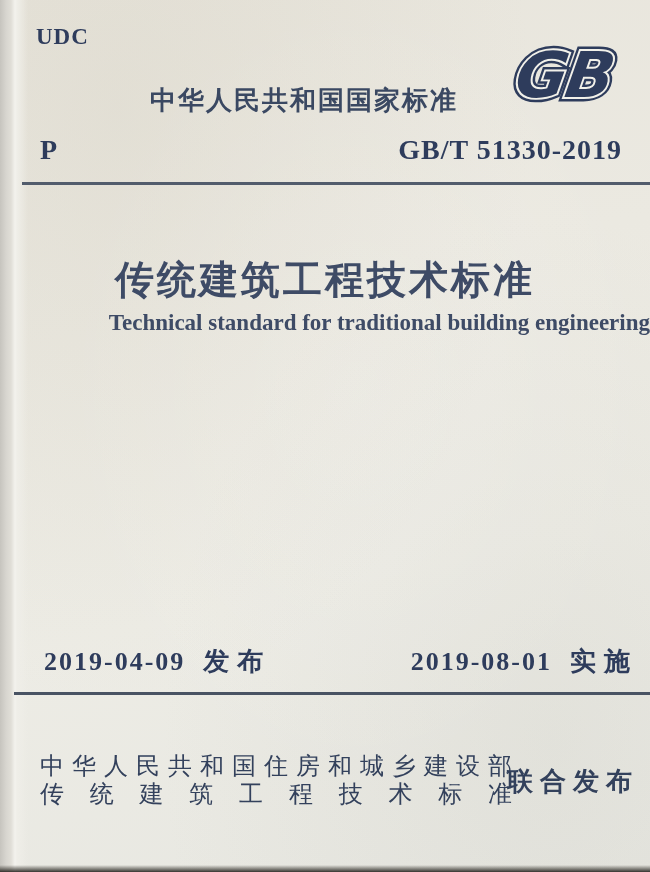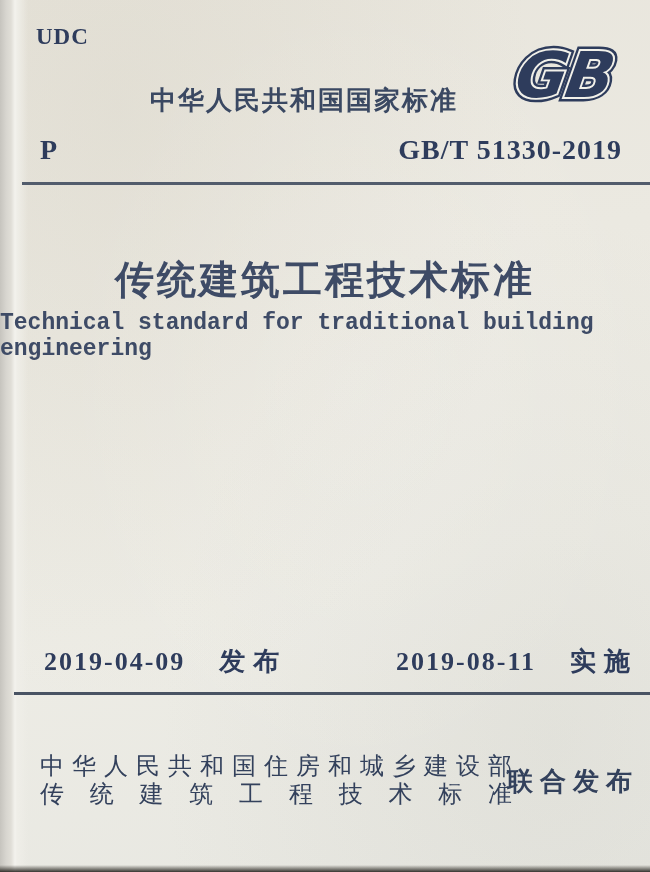--- a/index.html
+++ b/index.html
@@ -81,32 +81,32 @@
 
   .title-cn {
     position: absolute; top: 253px; left: 0; right: 0;
     text-align: center;
     font-family: "Liberation Serif", serif;
     font-weight: 600; font-size: 39px; letter-spacing: 3px;
     color: #3e4b66;
   }
   .title-en {
     position: absolute; top: 310px; left: 0; right: 0;
-    text-align: left;
-    font-family: Liberation Mono, monospace;
+    text-align: right;
+    font-family: Liberation Serif, serif;
     font-weight: 600; font-size: 23px;
     color: #3e4b66;
   }
 
   .dates {
     position: absolute; top: 644px; left: 44px; right: 20px;
     display: flex; justify-content: space-between; align-items: baseline;
     color: var(--ink-dark);
   }
-  .date-group { display: flex; align-items: baseline; gap: 16px; }
+  .date-group { display: flex; align-items: baseline; }
   .date-num {
     font-family: "Liberation Serif", serif;
     font-weight: bold; font-size: 26px; letter-spacing: 2px;
   }
   .date-label {
     font-family: "Liberation Sans", sans-serif;
     font-weight: bold; font-size: 26px; letter-spacing: 8px;
     margin-left: 18px; margin-right: -8px;
   }
 
@@ -158,21 +158,21 @@
   <div class="title-cn">传统建筑工程技术标准</div>
 
   <div class="title-en">Technical standard for traditional building engineering</div>
 
   <div class="dates">
     <div class="date-group">
       <span class="date-num">2019-04-09</span>
       <span class="date-label">发布</span>
     </div>
     <div class="date-group">
-      <span class="date-num">2019-08-11</span>
+      <span class="date-num">2019-08-01</span>
       <span class="date-label">实施</span>
     </div>
   </div>
 
   <div class="rule rule-bottom"></div>
 
   <div class="publishers">
     <div class="pub-lines">
       <div class="pub-line">中华人民共和国住房和城乡建设部</div>
       <div class="pub-line">传统建筑工程技术标准</div>

